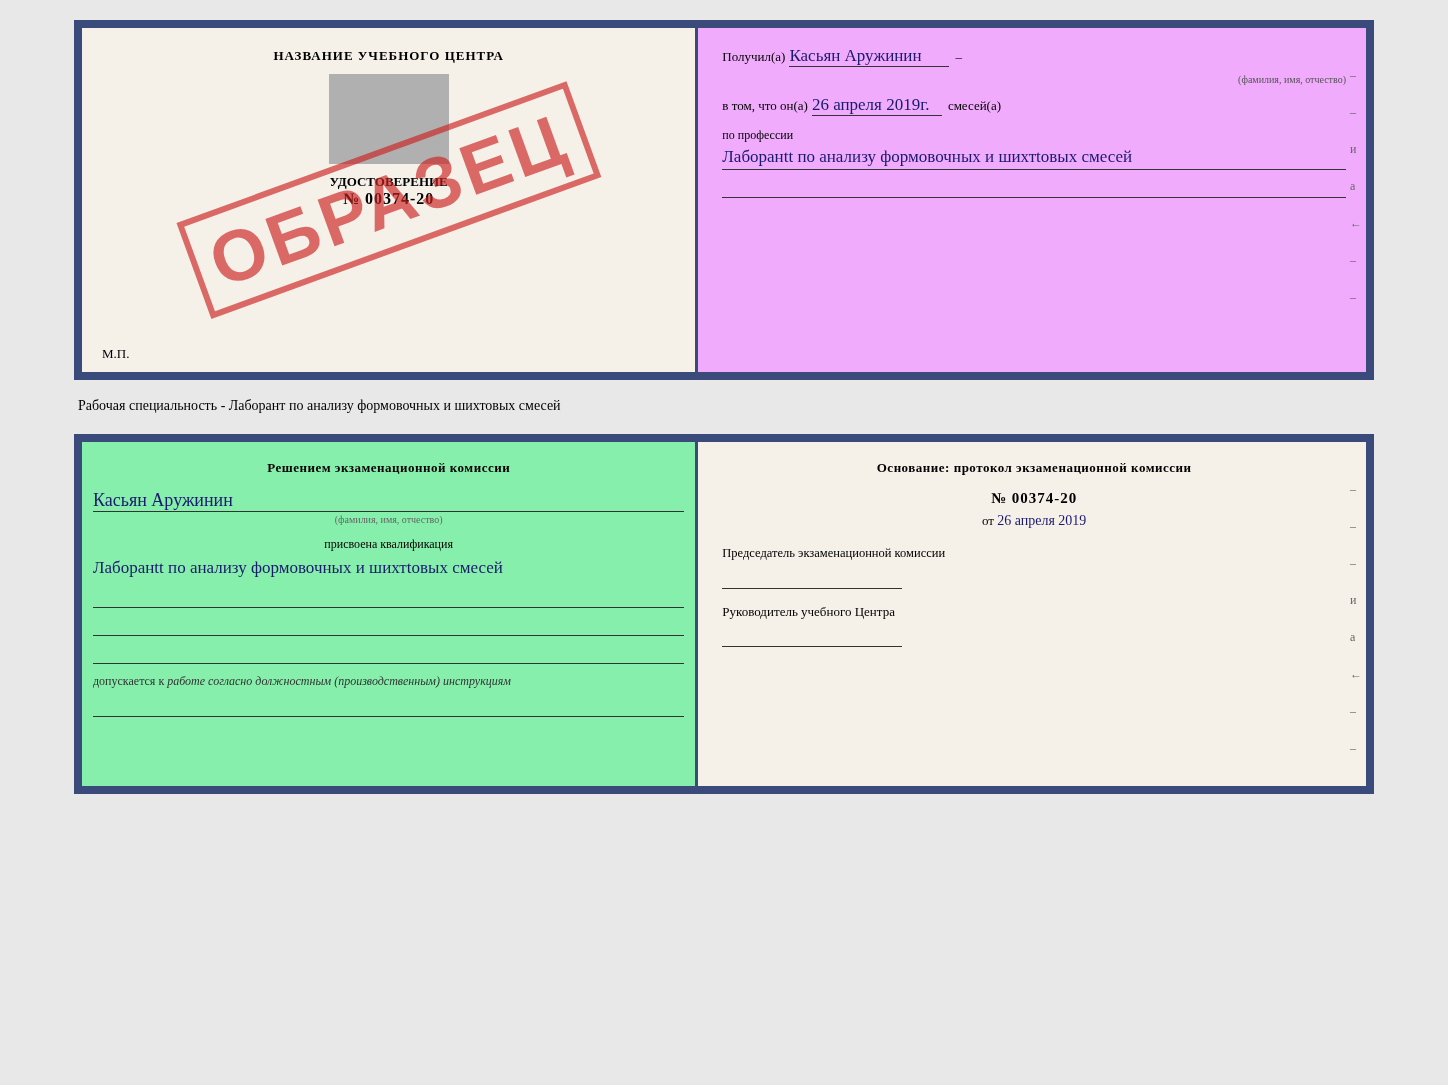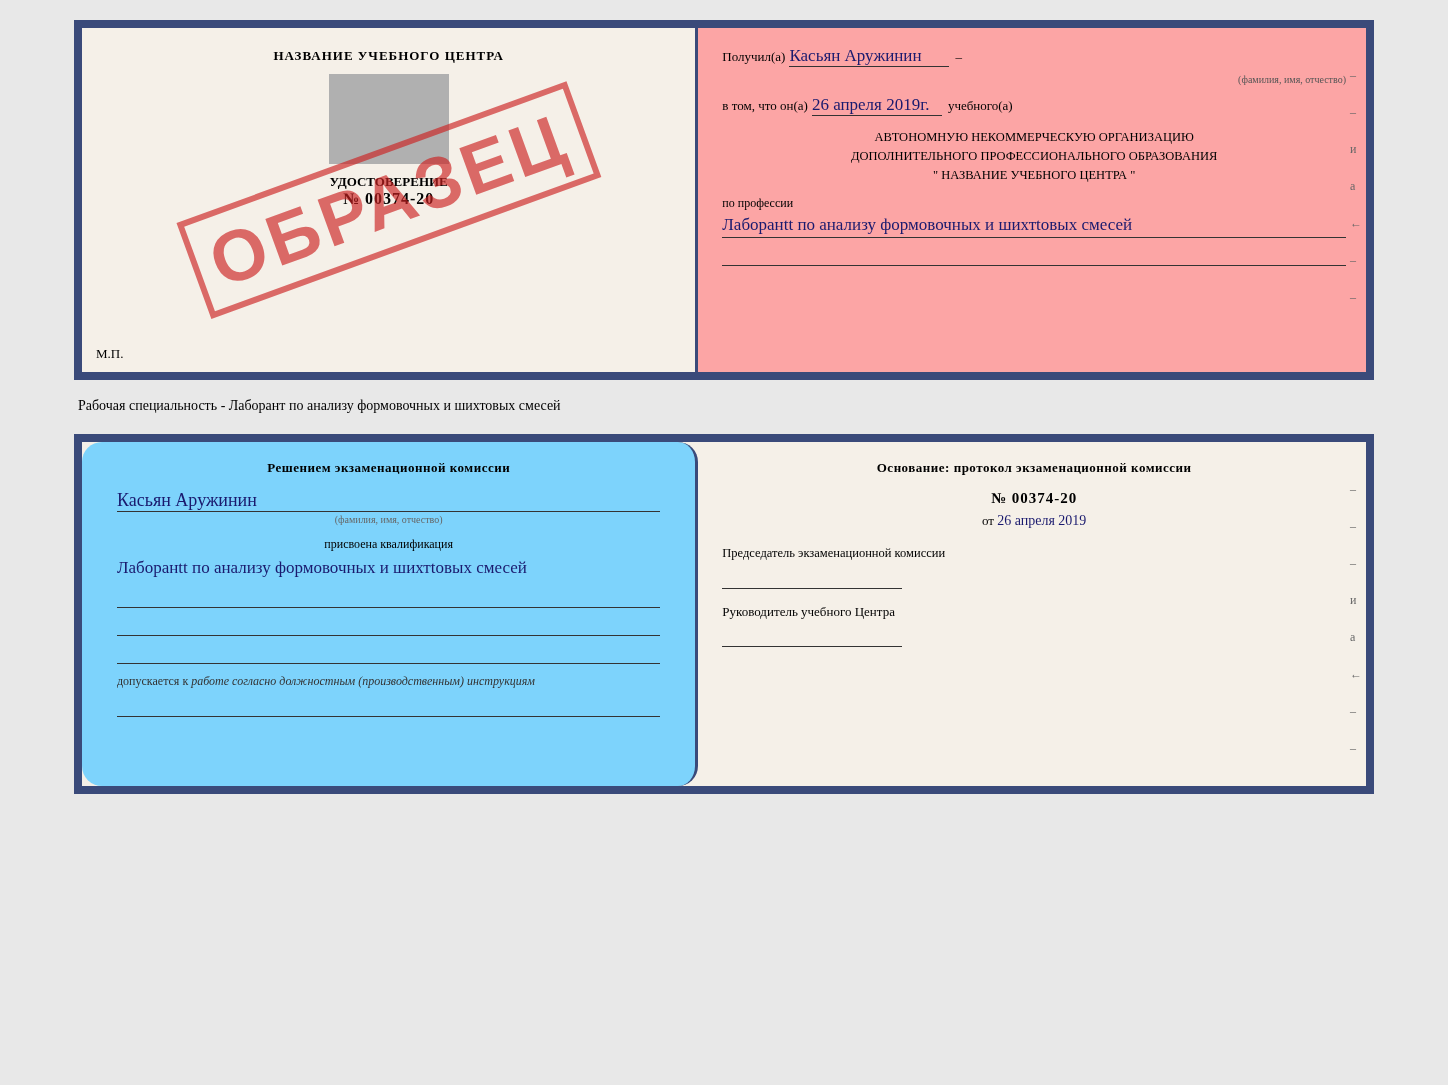--- a/index.html
+++ b/index.html
@@ -36,21 +36,21 @@
       width: 48%;
       padding: 20px 24px;
       border-right: 3px solid #3a4a7a;
       position: relative;
       background: #f5f0e8;
     }
 
     .cert-right {
       width: 52%;
       padding: 18px 20px 10px 24px;
-      background: #fca5a5;
+      background: #f0abfc;
       position: relative;
     }
 
     .cert-title {
       text-align: center;
       font-size: 13px;
       font-weight: bold;
       letter-spacing: 1px;
       margin-bottom: 4px;
       text-transform: uppercase;
@@ -89,21 +89,21 @@
     .cert-issued-date {
       font-family: 'Georgia', serif;
       font-size: 15px;
       font-style: italic;
       color: #1a1a6e;
     }
 
     .mp-label {
       position: absolute;
       bottom: 10px;
-      left: 14px;
+      left: 20px;
       font-size: 13px;
     }
 
     
     .obrazec-stamp {
       position: absolute;
       top: 50%;
       left: 50%;
       transform: translate(-50%, -50%) rotate(-20deg);
       color: #cc2222;
@@ -189,25 +189,24 @@
       width: 100%;
       border: 8px solid #3a4a7a;
       background: #f5f0e8;
       position: relative;
       min-height: 360px;
       margin-top: 4px;
     }
 
     .bottom-left {
       width: 48%;
-      padding: 18px 35px;
+      padding: 18px 11px;
       border-right: 3px solid #3a4a7a;
       position: relative;
-      background: #7dd3fc;
-      border-radius: 20px;
+      background: #86efac;
     }
 
     .bottom-right {
       width: 52%;
       padding: 18px 20px 10px 24px;
       background: #f5f0e8;
       position: relative;
     }
 
     .decision-title {
@@ -356,28 +355,23 @@
         <span class="handwritten">Касьян Аружинин</span>
         <span style="margin-left:6px;">–</span>
       </div>
       <div style="text-align:right; margin-top:-6px; margin-bottom:8px;">
         <span style="font-size:10px; color:#555;">(фамилия, имя, отчество)</span>
       </div>
 
       <div class="right-line" style="margin-bottom:4px;">
         <span class="label">в том, что он(а)</span>
         <span class="handwritten" style="min-width:130px;">26 апреля 2019г.</span>
-        <span style="margin: 0 6px;">учебного(а)</span>
-      </div>
-
-      <div class="right-section-body">
-        <div>АВТОНОМНУЮ НЕКОММЕРЧЕСКУЮ ОРГАНИЗАЦИЮ</div>
-        <div>ДОПОЛНИТЕЛЬНОГО ПРОФЕССИОНАЛЬНОГО ОБРАЗОВАНИЯ</div>
-        <div>"  НАЗВАНИЕ УЧЕБНОГО ЦЕНТРА  "</div>
-      </div>
+        <span style="margin: 0 6px;">смесей(а)</span>
+      </div>
+
 
       <div class="profession-label">по профессии</div>
       <span class="profession-handwritten">Лаборанtt по анализу формовочных и шихтtовых смесей</span>
       <div class="underline-row"></div>
 
       <div class="side-dashes">
         <span>–</span>
         <span>–</span>
         <span>и</span>
         <span>а</span>

